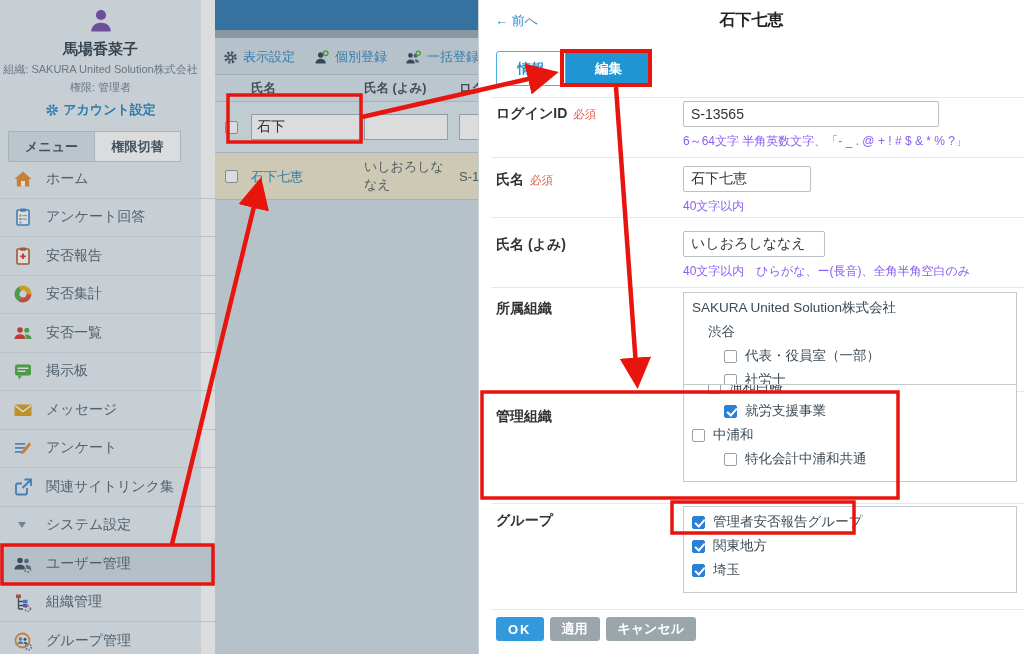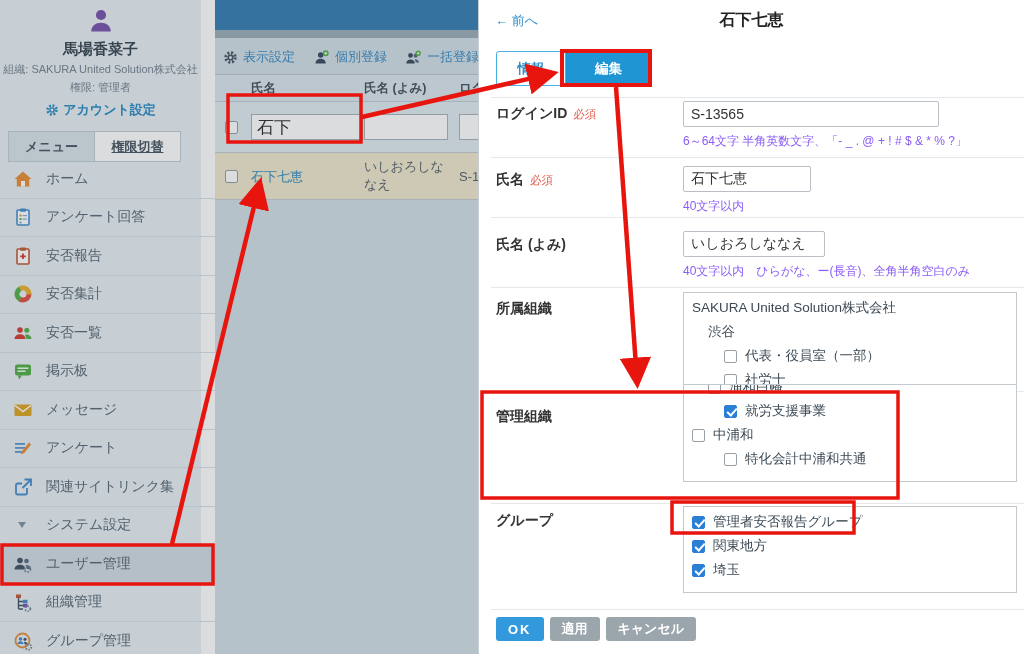--- a/index.html
+++ b/index.html
@@ -11,21 +11,21 @@
   
   #sidebar{position:absolute;left:0;top:0;width:201px;height:654px;background:#e9eff3;z-index:10;}
   .profile{ text-align:center;padding-top:6px;}
   .avatar-wrap{height:32px;}
   .profile-name{font-size:15px;font-weight:bold;color:#3c4a55;margin-top:2px;}
   .profile-sub{font-size:11px;color:#7a8794;margin-top:3px;}
   .account-link{display:inline-flex;align-items:center;gap:4px;margin-top:6px;color:#2e8fc6;font-size:13px;font-weight:bold;cursor:pointer;}
   .side-tabs{display:flex;margin:10px 20px 0 8px;border:1px solid #c3ced6;background:#fff;height:29px;justify-content:flex-end;}
   .side-tab{flex:1;display:flex;align-items:center;justify-content:center;font-size:13px;font-weight:bold;color:#4a5a66;cursor:pointer;}
   .side-tab.active{background:#dbe4ea;}
-  .side-tab + .side-tab{border-left:1px solid #c3ced6;text-decoration:underline;}
+  .side-tab + .side-tab{border-left:1px solid #c3ced6;}
   #menu{position:absolute;left:0;top:160px;width:215px;}
   .menu-item{height:38.5px;display:flex;align-items:center;gap:13px;padding-left:13px;box-sizing:border-box;border-bottom:1px solid #d8e1e7;cursor:pointer;}
   .menu-item .mi-label{font-size:14px;color:#5d6d79;}
   .menu-item.selected{background:#d3dde4;border-bottom-color:#c9d3da;}
   .micon{width:20px;height:20px;flex:none;}
   
   #list-panel{position:absolute;left:215px;top:0;width:263px;height:654px;background:#d5e0e7;z-index:10;overflow:hidden;}
   .lp-topbar{height:30px;background:#3b81b5;}
   .lp-strip{height:8px;background:#9fb0ba;}
   .lp-toolbar{display:flex;align-items:center;gap:18px;padding:10px 0 8px 8px;}
@@ -34,21 +34,21 @@
   .t-row{display:flex;border-bottom:1px solid #c3cdd4;}
   .t-head{background:#dce6ed;height:26px;align-items:center;}
   .t-filter{background:#e2ebf1;height:50px;align-items:center;}
   .t-data{background:#f0e9cd;min-height:46px;align-items:center;}
   .c1{width:33px;flex:none;display:flex;justify-content:center;}
   .c2{width:114px;flex:none;padding-left:3px;box-sizing:border-box;}
   .c3{width:94px;flex:none;padding-left:2px;box-sizing:border-box;}
   .c4{width:122px;flex:none;padding-left:3px;box-sizing:border-box;}
   .th{font-size:12.5px;font-weight:bold;color:#4a565f;}
   .td{font-size:13px;color:#5b666e;}
-  .flt{width:100px;height:22px;border:1px solid #aab4bb;background:#fff;font-size:17px;color:#333;padding:1px 5px;box-sizing:content-box;font-family:inherit;}
+  .flt{width:100px;height:22px;border:1px solid #aab4bb;background:#fff;font-size:14px;color:#333;padding:1px 5px;box-sizing:content-box;font-family:inherit;}
   .c3 .flt{width:72px;}
   .c4 .flt{width:100px;}
   .row-link{font-size:13px;color:#3a8fc0;cursor:pointer;}
   
   #detail-panel{position:absolute;left:478px;top:0;width:546px;height:654px;background:#fff;z-index:40;border-left:1px solid #c9ced2;box-sizing:border-box;}
   .back-link{position:absolute;left:16px;top:12px;font-size:13px;color:#2e8fc6;cursor:pointer;}
   .panel-title{position:absolute;left:0;top:10px;width:100%;text-align:center;font-size:16px;font-weight:bold;color:#222;}
   .tab-group{position:absolute;left:17px;top:51px;display:flex;height:33px;border:1px solid #49b0e4;border-radius:3px;overflow:hidden;background:#fff;}
   .d-tab{display:flex;align-items:center;justify-content:center;font-size:13.5px;font-weight:bold;color:#2e8fc6;cursor:pointer;}
   .d-tab + .d-tab{border-left:1px solid #49b0e4;}

